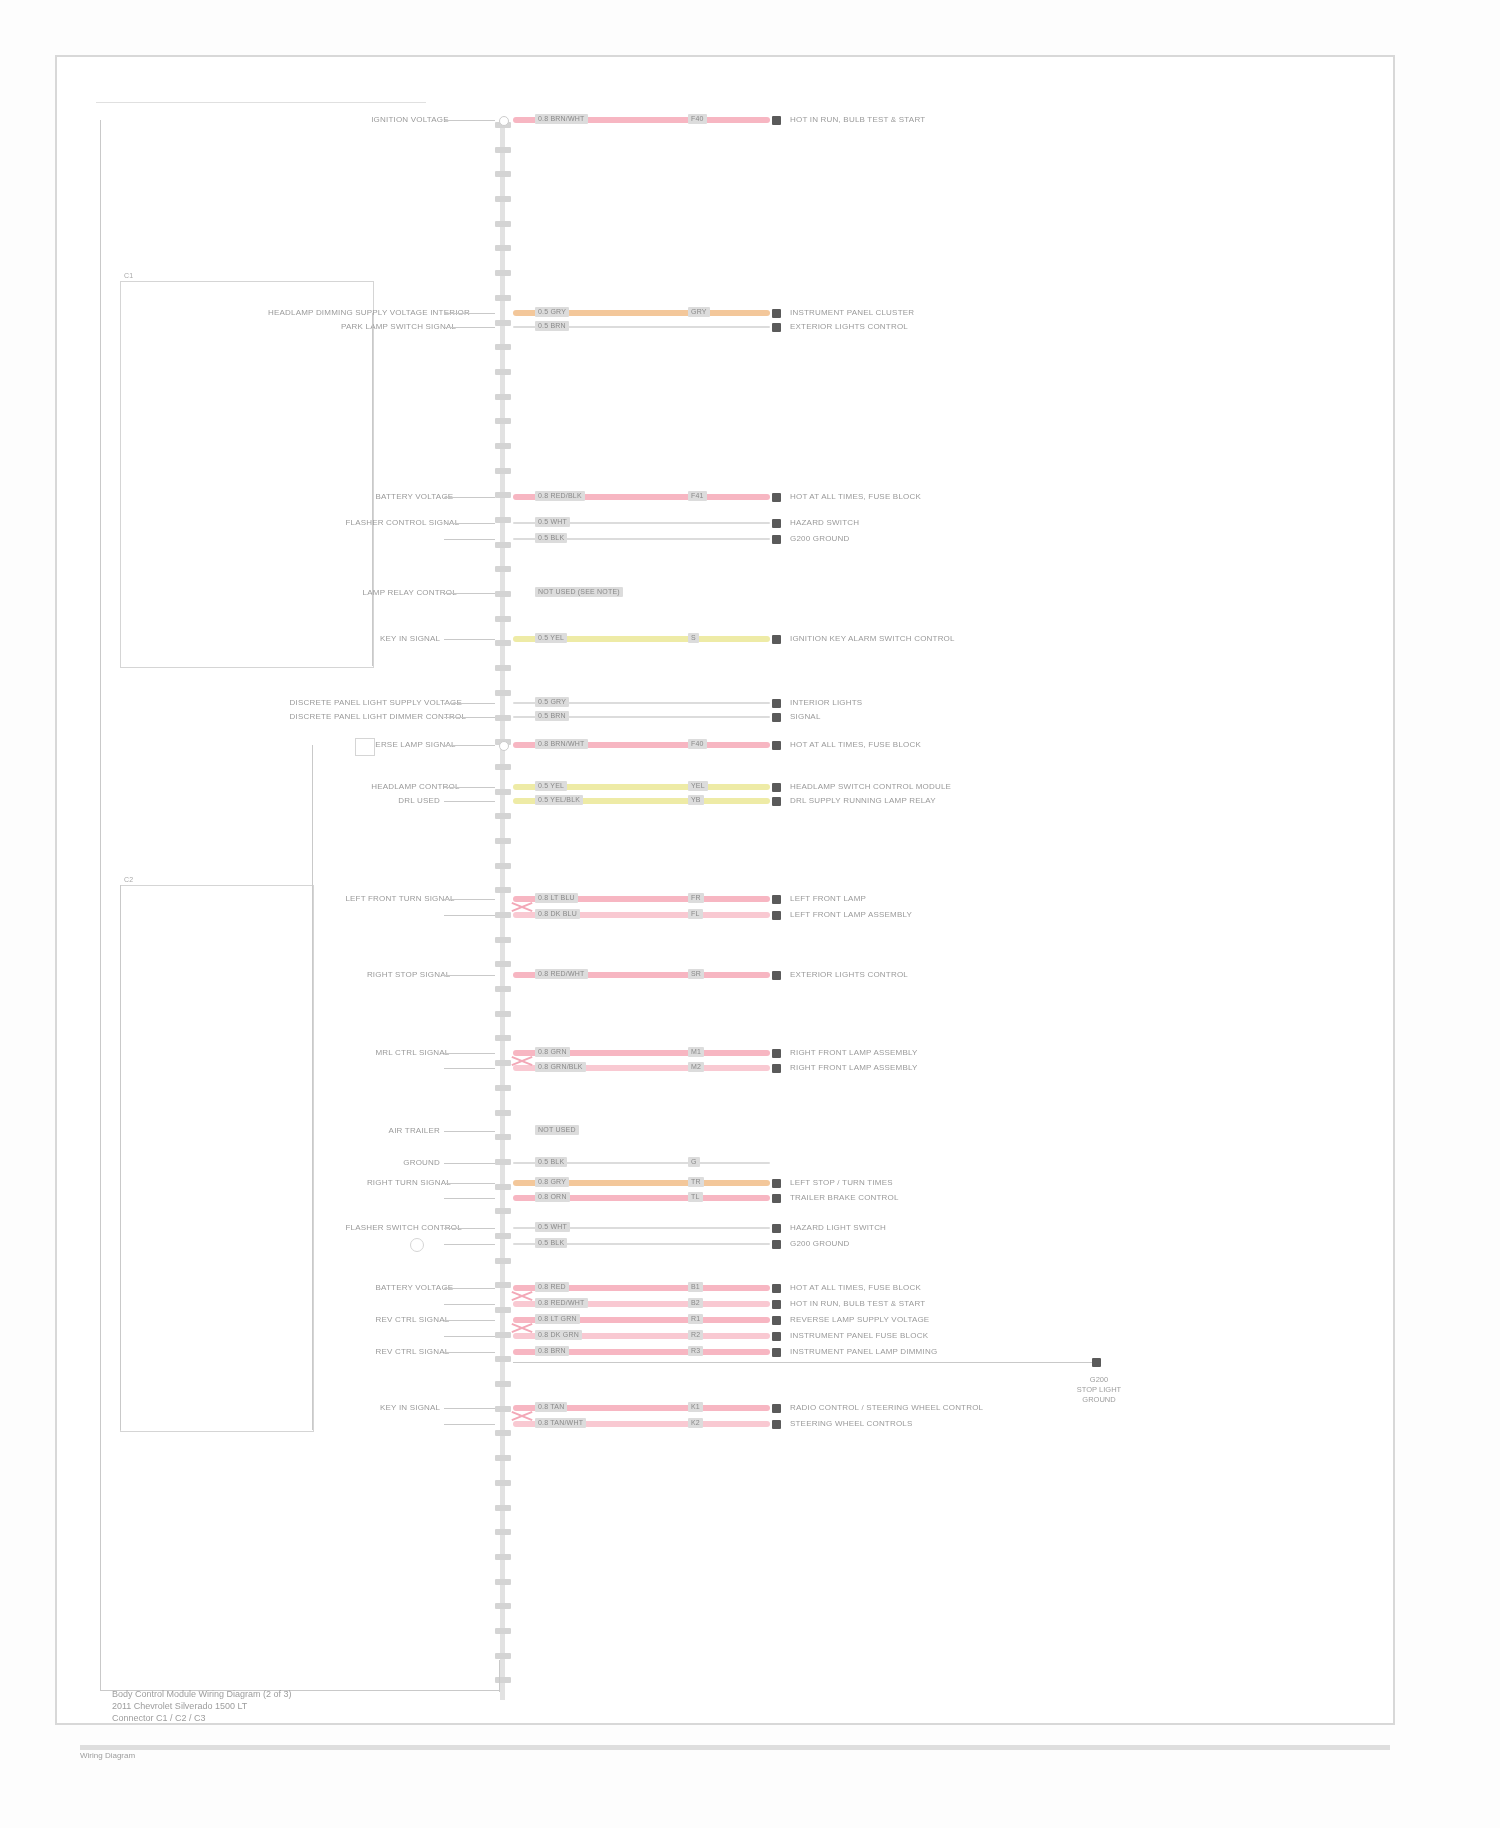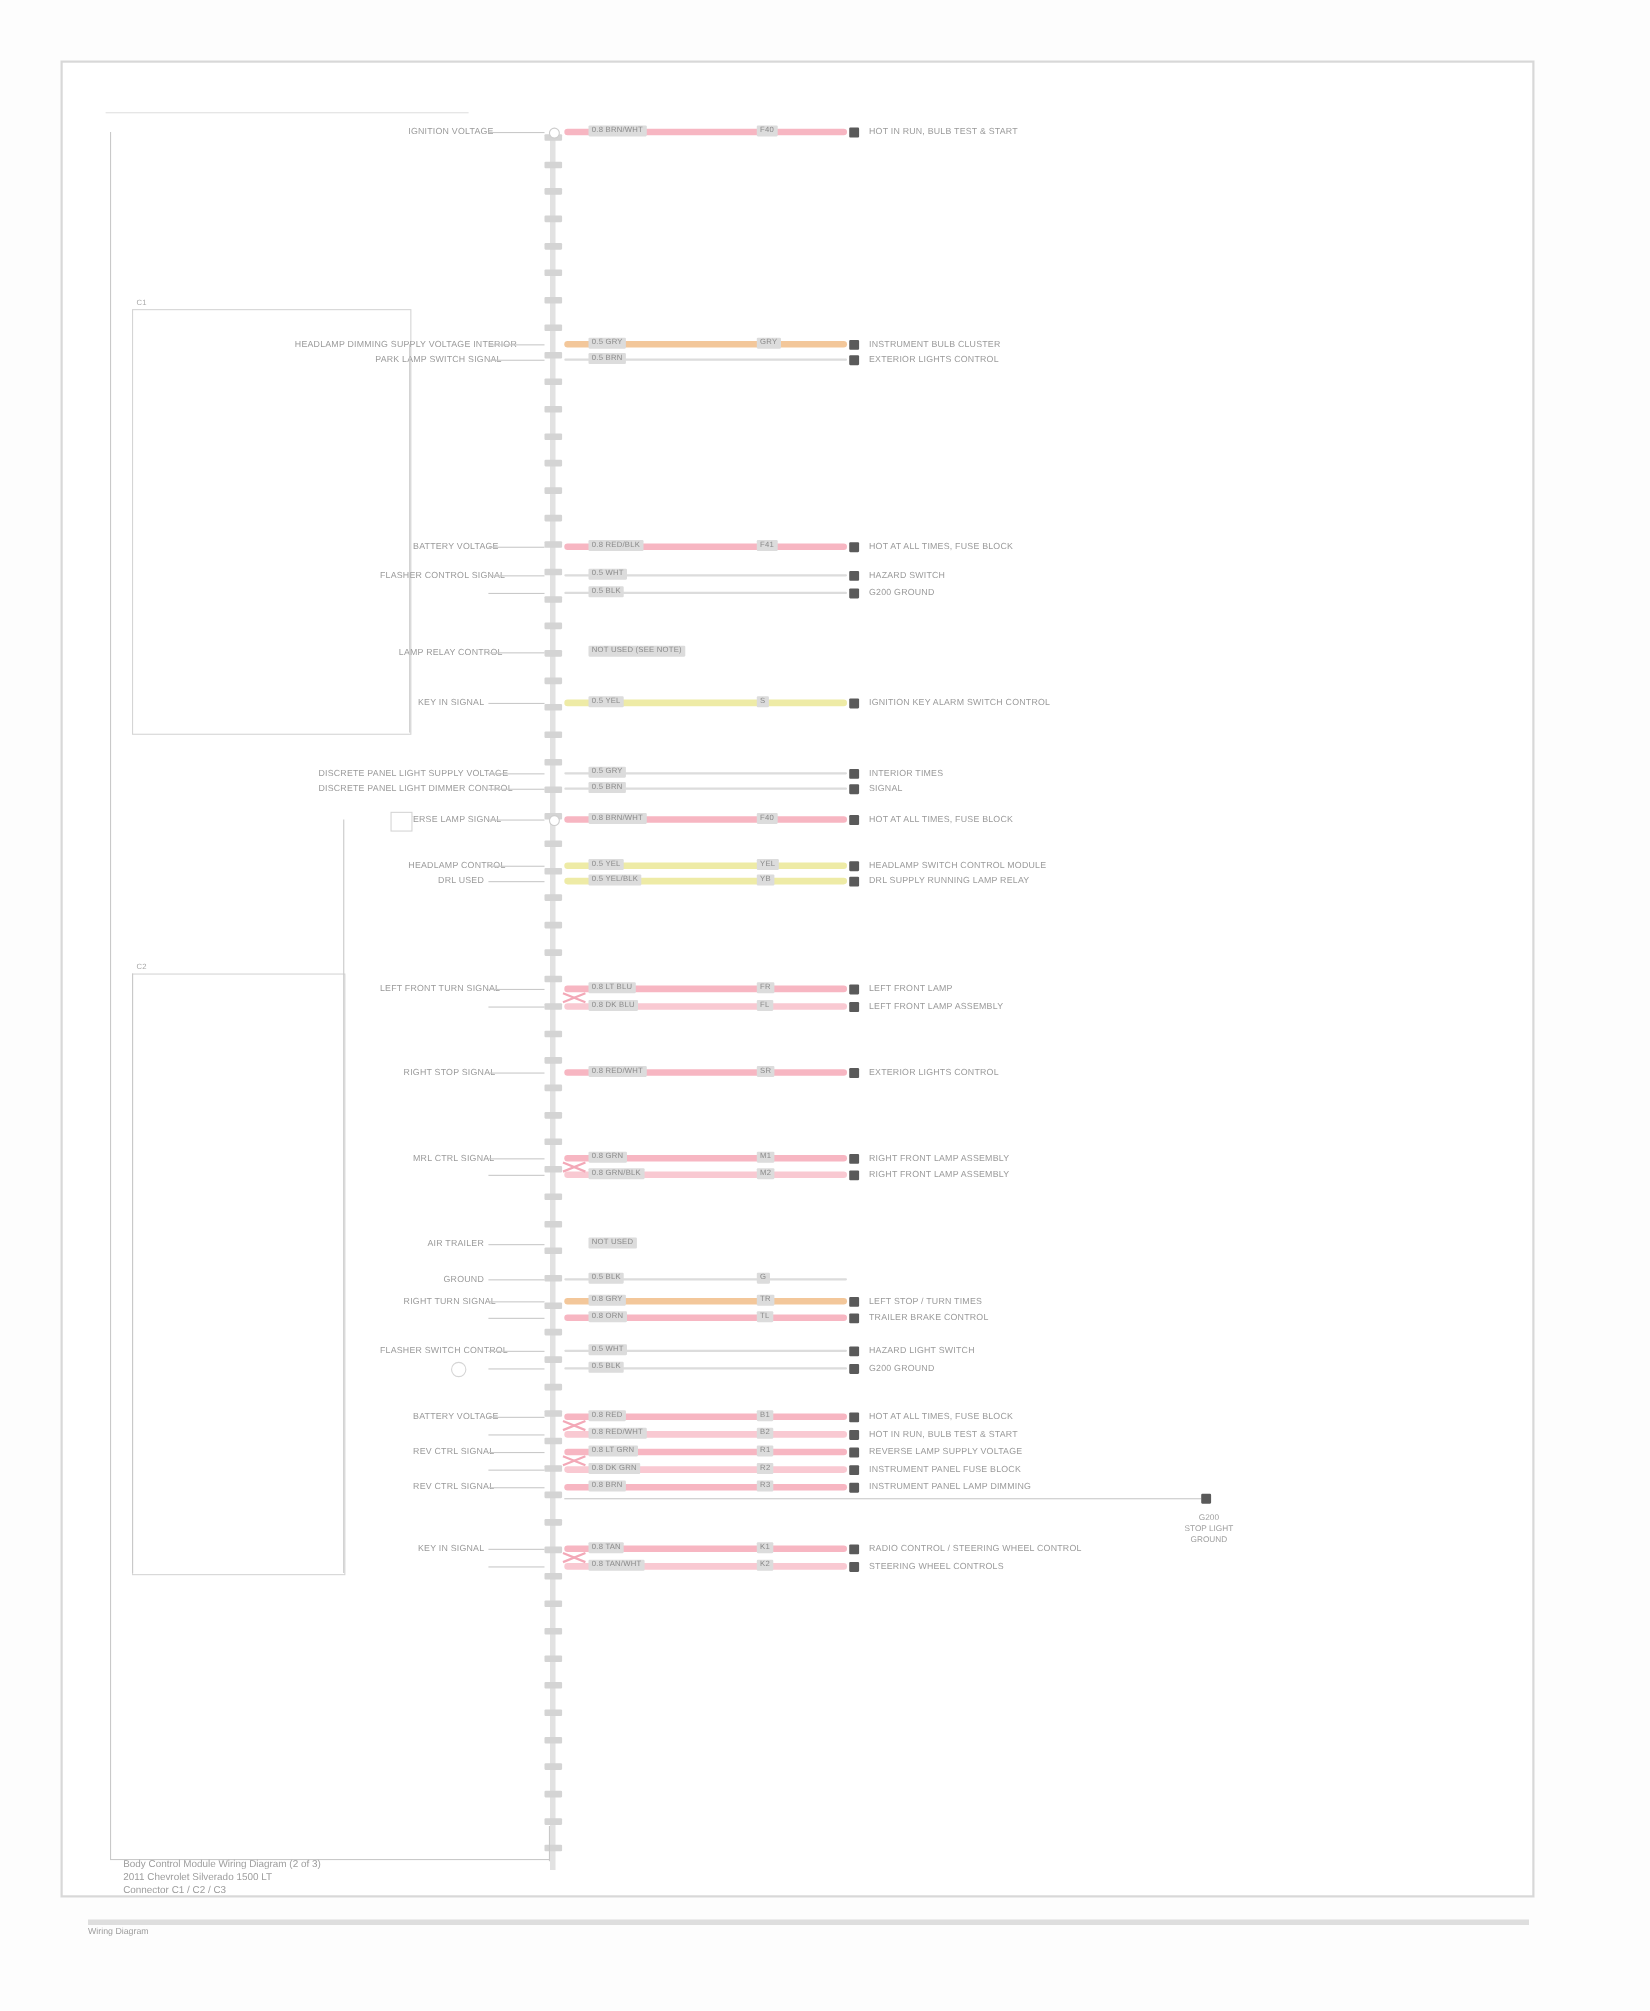--- a/index.html
+++ b/index.html
@@ -145,21 +145,21 @@
       <div class="wlabel" style="left:535px;top:114px;">0.8 BRN/WHT</div>
       <div class="wlabel" style="left:688px;top:114px;">F40</div>
       <div class="term" style="left:772px;top:116px;"></div>
       <div class="lbl" style="left:790px;top:115px;">HOT IN RUN, BULB TEST &amp; START</div>
       <div class="lbl r" style="left:268px;top:308px;width:172px;">HEADLAMP DIMMING SUPPLY VOLTAGE INTERIOR</div>
       <div class="h-line" style="left:444px;top:313px;width:51px;"></div>
       <div class="wire orange" style="left:513px;top:310px;width:257px;"></div>
       <div class="wlabel" style="left:535px;top:307px;">0.5 GRY</div>
       <div class="wlabel" style="left:688px;top:307px;">GRY</div>
       <div class="term" style="left:772px;top:309px;"></div>
-      <div class="lbl" style="left:790px;top:308px;">INSTRUMENT BULB CLUSTER</div>
+      <div class="lbl" style="left:790px;top:308px;">INSTRUMENT PANEL CLUSTER</div>
       <div class="lbl r" style="left:341.1px;top:322px;width:98.89999999999999px;">PARK LAMP SWITCH SIGNAL</div>
       <div class="h-line" style="left:444px;top:327px;width:51px;"></div>
       <div class="wire gray thin" style="left:513px;top:326px;width:257px;"></div>
       <div class="wlabel" style="left:535px;top:321px;">0.5 BRN</div>
       <div class="term" style="left:772px;top:323px;"></div>
       <div class="lbl" style="left:790px;top:322px;">EXTERIOR LIGHTS CONTROL</div>
       <div class="lbl r" style="left:375.5px;top:492px;width:64.5px;">BATTERY VOLTAGE</div>
       <div class="h-line" style="left:444px;top:497px;width:51px;"></div>
       <div class="wire pink" style="left:513px;top:494px;width:257px;"></div>
       <div class="wlabel" style="left:535px;top:491px;">0.8 RED/BLK</div>
@@ -185,21 +185,21 @@
       <div class="wire yellow" style="left:513px;top:636px;width:257px;"></div>
       <div class="wlabel" style="left:535px;top:633px;">0.5 YEL</div>
       <div class="wlabel" style="left:688px;top:633px;">S</div>
       <div class="term" style="left:772px;top:635px;"></div>
       <div class="lbl" style="left:790px;top:634px;">IGNITION KEY ALARM SWITCH CONTROL</div>
       <div class="lbl r" style="left:289.5px;top:698px;width:150.5px;">DISCRETE PANEL LIGHT SUPPLY VOLTAGE</div>
       <div class="h-line" style="left:444px;top:703px;width:51px;"></div>
       <div class="wire gray thin" style="left:513px;top:702px;width:257px;"></div>
       <div class="wlabel" style="left:535px;top:697px;">0.5 GRY</div>
       <div class="term" style="left:772px;top:699px;"></div>
-      <div class="lbl" style="left:790px;top:698px;">INTERIOR TIMES</div>
+      <div class="lbl" style="left:790px;top:698px;">INTERIOR LIGHTS</div>
       <div class="lbl r" style="left:289.5px;top:712px;width:150.5px;">DISCRETE PANEL LIGHT DIMMER CONTROL</div>
       <div class="h-line" style="left:444px;top:717px;width:51px;"></div>
       <div class="wire gray thin" style="left:513px;top:716px;width:257px;"></div>
       <div class="wlabel" style="left:535px;top:711px;">0.5 BRN</div>
       <div class="term" style="left:772px;top:713px;"></div>
       <div class="lbl" style="left:790px;top:712px;">SIGNAL</div>
       <div class="lbl r" style="left:358.3px;top:740px;width:81.7px;">REVERSE LAMP SIGNAL</div>
       <div class="h-line" style="left:444px;top:745px;width:51px;"></div>
       <div class="wire pink" style="left:513px;top:742px;width:257px;"></div>
       <div class="wlabel" style="left:535px;top:739px;">0.8 BRN/WHT</div>

